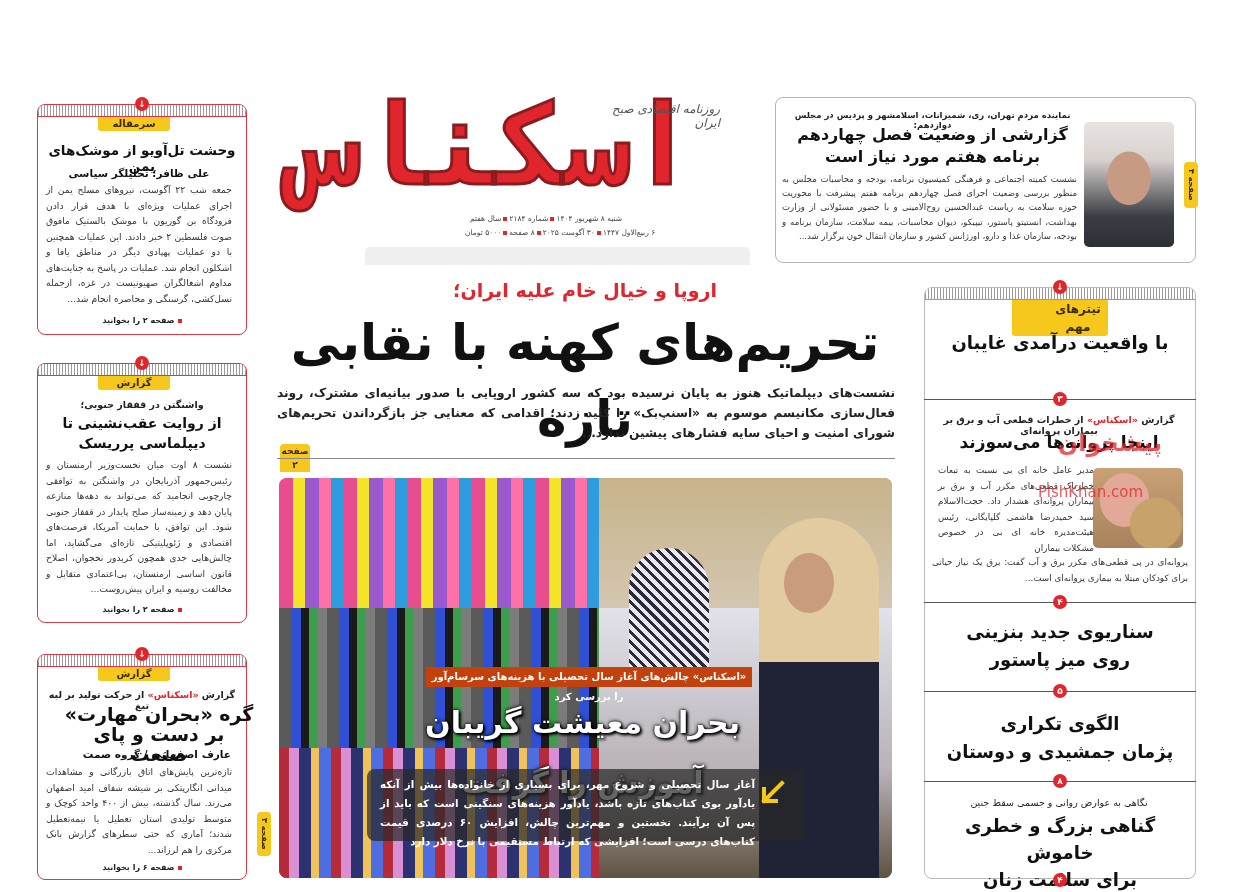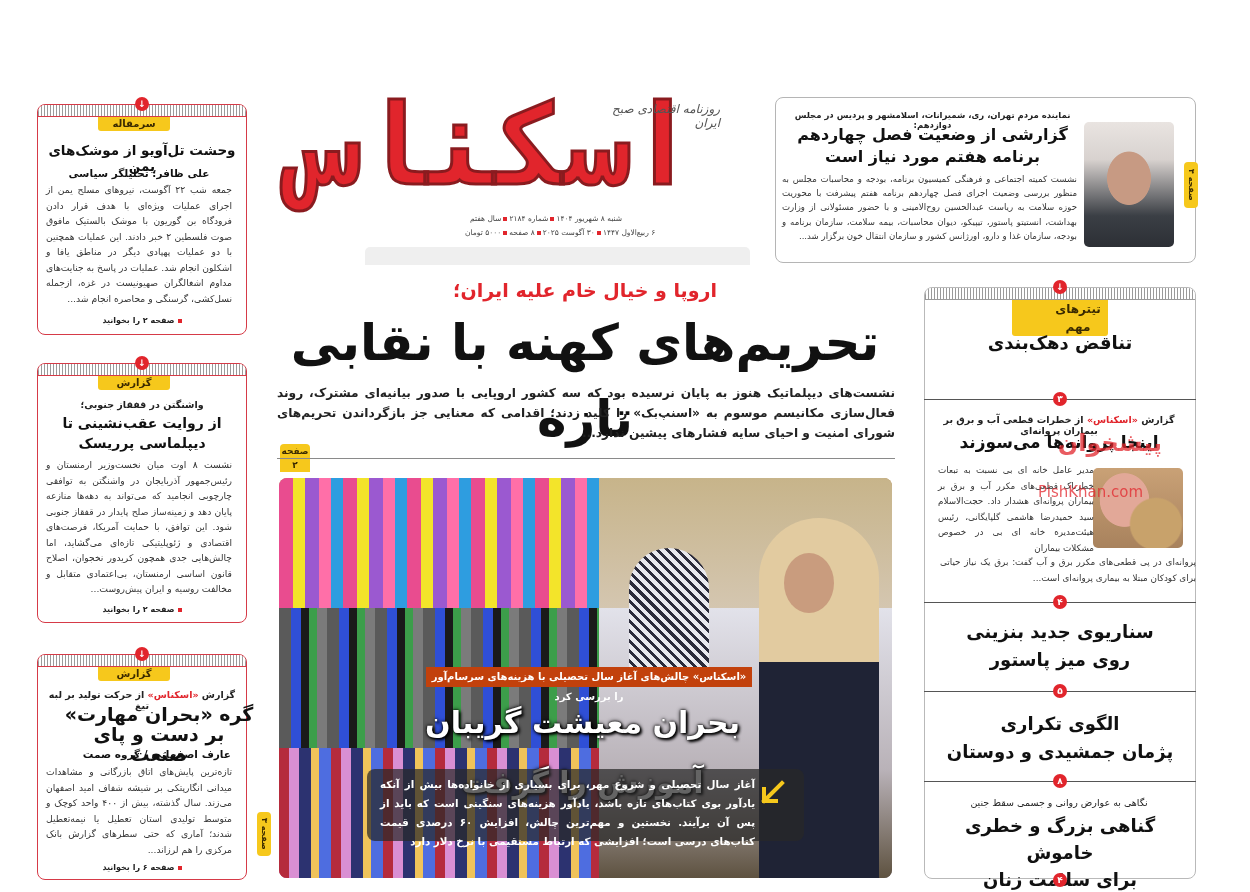--- a/index.html
+++ b/index.html
@@ -173,34 +173,34 @@
   <path d="M24 4 L6 22 M6 10 L6 22 L18 22" stroke="#f6c81c" stroke-width="4" fill="none" stroke-linecap="square"></path>
 </svg>
 
 <div class="box gray" style="left:924px; top:287px; width:272px; height:592px;">
   <div class="ribbon"></div>
 </div>
 <div class="down-dot" style="left:1053px; top:280px;">↓</div>
 <div class="tag" style="left:1012px; top:300px; width:96px; font-size:12px; line-height:18px;padding-left:36px;">تیترهای مهم</div>
 
 <div class="rc-title" style="left:930px; top:330px; width:260px; font-size:18px; line-height:26px;">
-  <div>تناقض دهک‌بندی</div>
+  <div>با واقعیت درآمدی غایبان</div>
 </div>
 <div class="rc-sep" style="top:399px;"></div>
 <div class="down-dot" style="left:1053px; top:392px;">۳</div>
 
 <div class="abs kicker" style="left:930px; top:414px; width:258px;">
   <span>گزارش</span>
   <span class="red">«اسکناس»</span>
   <span>از خطرات قطعی آب و برق بر بیماران پروانه‌ای</span>
 </div>
 <div class="rc-title" style="left:930px; top:432px; width:258px; font-size:17px;">اینجا پروانه‌ها می‌سوزند</div>
 <div class="kid-photo"></div>
 <div class="abs body-text" style="left:932px; top:463px; width:156px; font-size:8.8px; line-height:15.5px;margin-left:6px;">مدیر عامل خانه ای بی نسبت به تبعات خطرناک قطعی‌های مکرر آب و برق بر بیماران پروانه‌ای هشدار داد. حجت‌الاسلام سید حمیدرضا هاشمی گلپایگانی، رئیس هیئت‌مدیره خانه ای بی در خصوص مشکلات بیماران</div>
-<div class="abs body-text" style="left:932px; top:555px; width:256px; font-size:8.8px; line-height:15.5px;margin-left:8px;">پروانه‌ای در پی قطعی‌های مکرر برق و آب گفت: برق یک نیاز حیاتی برای کودکان مبتلا به بیماری پروانه‌ای است...</div>
+<div class="abs body-text" style="left:932px; top:555px; width:256px; font-size:8.8px; line-height:15.5px;">پروانه‌ای در پی قطعی‌های مکرر برق و آب گفت: برق یک نیاز حیاتی برای کودکان مبتلا به بیماری پروانه‌ای است...</div>
 <div class="watermark">پیشخوان</div>
 <div class="watermark-sub">PishKhan.com</div>
 <div class="rc-sep" style="top:602px;"></div>
 <div class="down-dot" style="left:1053px; top:595px;">۴</div>
 
 <div class="rc-title" style="left:930px; top:618px; width:260px; font-size:18px; line-height:28px;">
   <div>سناریوی جدید بنزینی</div>
   <div>روی میز پاستور</div>
 </div>
 <div class="rc-sep" style="top:691px;"></div>

